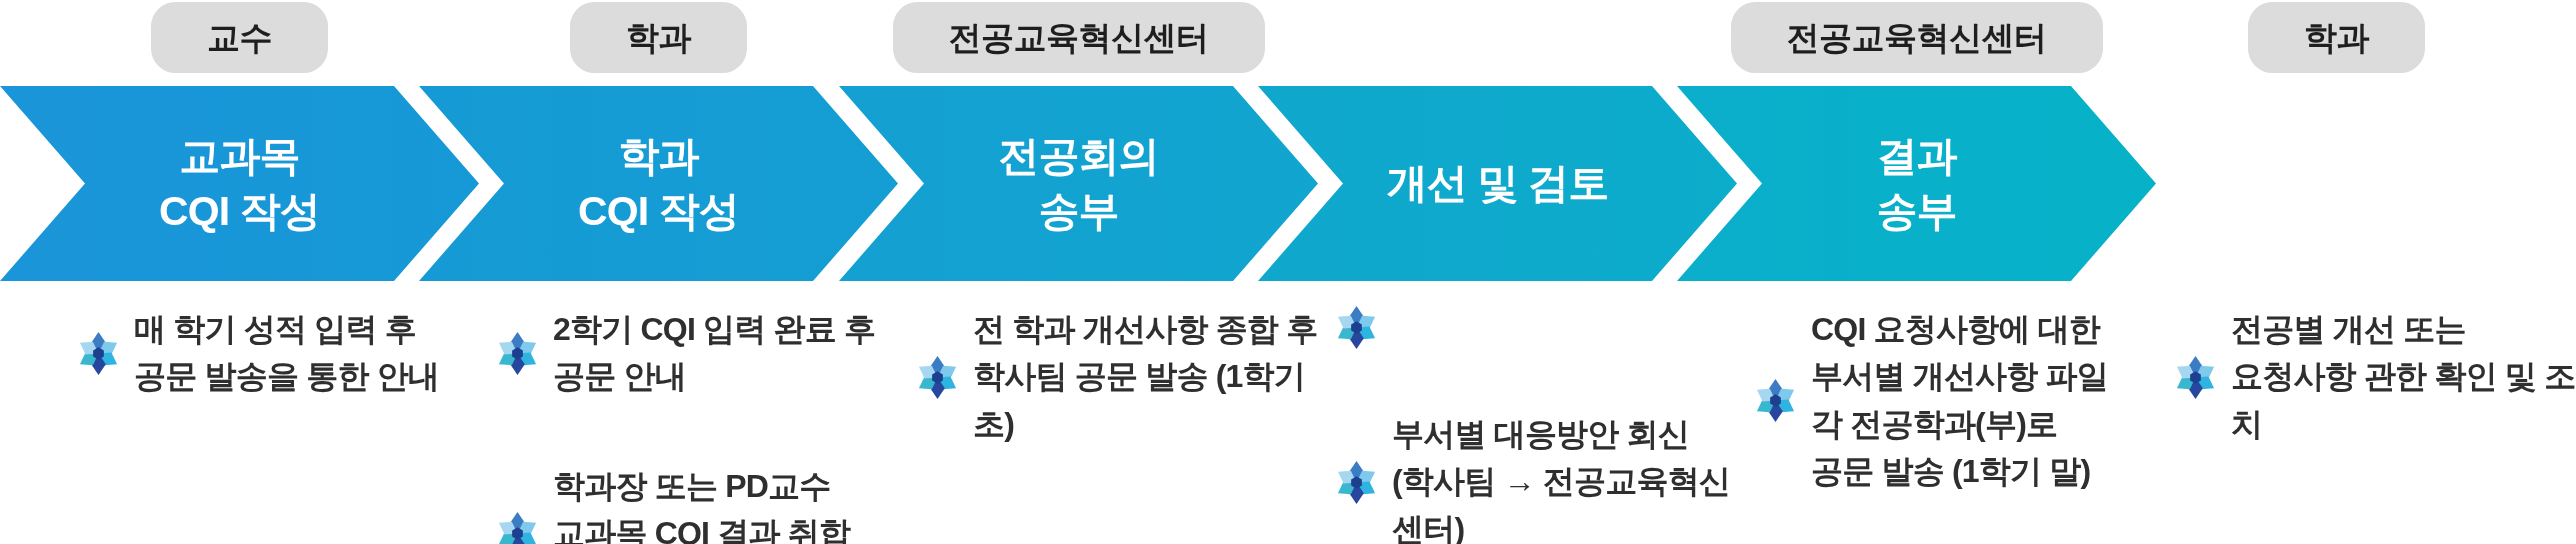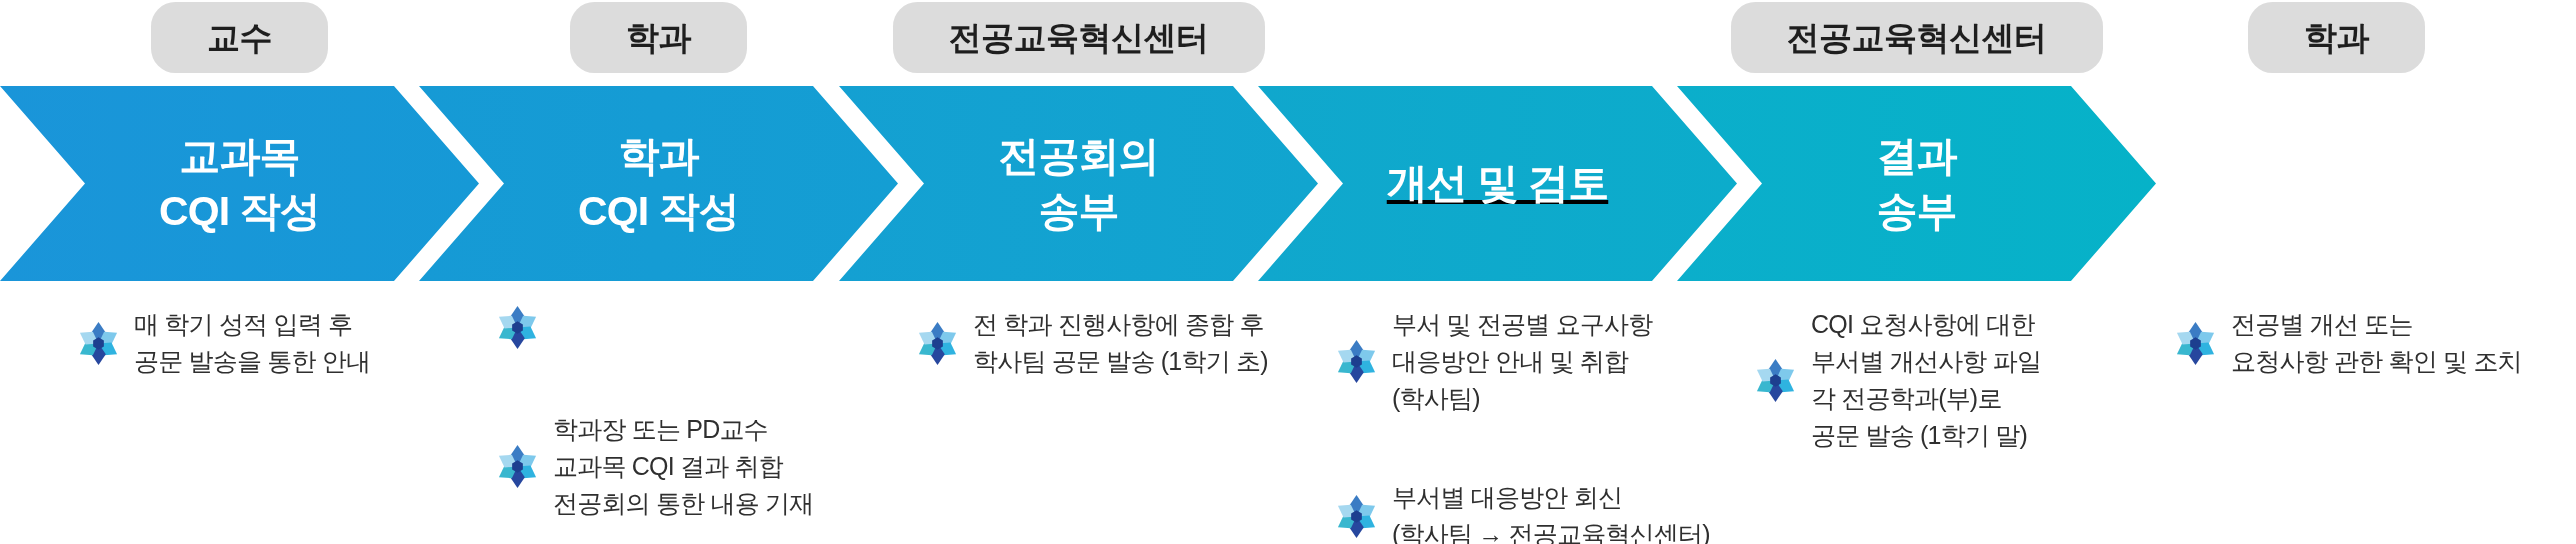--- a/index.html
+++ b/index.html
@@ -55,21 +55,21 @@
     display:flex;flex-direction:column;gap:62px;
   }
   .bullet{
     display:flex;align-items:center;gap:16px;
   }
   .snow{
     width:39px;height:43px;flex:0 0 39px;
   }
   .btext{
     color:var(--bullet-fg,#2f2f2f);
-    font-size:25px;font-weight:400;
+    font-size:32px;font-weight:700;
     line-height:1.48;
     letter-spacing:-0.8px;
     white-space:pre-line;
   }
 </style>
 </head>
 <body>
 
 <div id="canvas" style="--page-bg: #ffffff; --badge-bg: #dcdcdc; --badge-fg: #1e1e1e; --title-fg: #ffffff; --bullet-fg: #2f2f2f;">
 
@@ -111,20 +111,22 @@
   <div class="bullet">
     <svg class="snow" viewBox="0 0 40 44" xmlns="http://www.w3.org/2000/svg">
       <polygon points="20,0 27.5,11 20,22 12.5,11" fill="#3b7cc4"></polygon>
       <polygon points="20,0 27.5,11 20,22 12.5,11" fill="#7ec9ec" transform="rotate(60 20 22)"></polygon>
       <polygon points="20,0 27.5,11 20,22 12.5,11" fill="#2fb3e0" transform="rotate(120 20 22)"></polygon>
       <polygon points="20,0 27.5,11 20,22 12.5,11" fill="#27479e" transform="rotate(180 20 22)"></polygon>
       <polygon points="20,0 27.5,11 20,22 12.5,11" fill="#39b7cf" transform="rotate(240 20 22)"></polygon>
       <polygon points="20,0 27.5,11 20,22 12.5,11" fill="#a5d8f0" transform="rotate(300 20 22)"></polygon>
       <polygon points="20,15.5 25.5,18.8 25.5,25.2 20,28.5 14.5,25.2 14.5,18.8" fill="#1d3f8f"></polygon>
     </svg>
+    <div class="btext">2학기 CQI 입력 완료 후
+공문 안내</div>
   </div>
 
   <div class="bullet">
     <svg class="snow" viewBox="0 0 40 44" xmlns="http://www.w3.org/2000/svg">
       <polygon points="20,0 27.5,11 20,22 12.5,11" fill="#3b7cc4"></polygon>
       <polygon points="20,0 27.5,11 20,22 12.5,11" fill="#7ec9ec" transform="rotate(60 20 22)"></polygon>
       <polygon points="20,0 27.5,11 20,22 12.5,11" fill="#2fb3e0" transform="rotate(120 20 22)"></polygon>
       <polygon points="20,0 27.5,11 20,22 12.5,11" fill="#27479e" transform="rotate(180 20 22)"></polygon>
       <polygon points="20,0 27.5,11 20,22 12.5,11" fill="#39b7cf" transform="rotate(240 20 22)"></polygon>
       <polygon points="20,0 27.5,11 20,22 12.5,11" fill="#a5d8f0" transform="rotate(300 20 22)"></polygon>
@@ -149,44 +151,41 @@
   <div class="bullet">
     <svg class="snow" viewBox="0 0 40 44" xmlns="http://www.w3.org/2000/svg">
       <polygon points="20,0 27.5,11 20,22 12.5,11" fill="#3b7cc4"></polygon>
       <polygon points="20,0 27.5,11 20,22 12.5,11" fill="#7ec9ec" transform="rotate(60 20 22)"></polygon>
       <polygon points="20,0 27.5,11 20,22 12.5,11" fill="#2fb3e0" transform="rotate(120 20 22)"></polygon>
       <polygon points="20,0 27.5,11 20,22 12.5,11" fill="#27479e" transform="rotate(180 20 22)"></polygon>
       <polygon points="20,0 27.5,11 20,22 12.5,11" fill="#39b7cf" transform="rotate(240 20 22)"></polygon>
       <polygon points="20,0 27.5,11 20,22 12.5,11" fill="#a5d8f0" transform="rotate(300 20 22)"></polygon>
       <polygon points="20,15.5 25.5,18.8 25.5,25.2 20,28.5 14.5,25.2 14.5,18.8" fill="#1d3f8f"></polygon>
     </svg>
-    <div class="btext">전 학과 진행사항에 종합 후
+    <div class="btext">전 학과 개선사항 종합 후
 학사팀 공문 발송 (1학기 초)</div>
   </div>
 </div>
   </div>
 
   <div class="step" data-step="3">
-    <div class="arrow" style="background: linear-gradient(90deg, rgb(16, 167, 205), rgb(12, 172, 203)); text-decoration: underline;">
+    <div class="arrow" style="background: linear-gradient(90deg, rgb(16, 167, 205), rgb(12, 172, 203));">
       <div class="title">개선 및 검토</div>
     </div>
     <div class="bullets">
   <div class="bullet">
     <svg class="snow" viewBox="0 0 40 44" xmlns="http://www.w3.org/2000/svg">
       <polygon points="20,0 27.5,11 20,22 12.5,11" fill="#3b7cc4"></polygon>
       <polygon points="20,0 27.5,11 20,22 12.5,11" fill="#7ec9ec" transform="rotate(60 20 22)"></polygon>
       <polygon points="20,0 27.5,11 20,22 12.5,11" fill="#2fb3e0" transform="rotate(120 20 22)"></polygon>
       <polygon points="20,0 27.5,11 20,22 12.5,11" fill="#27479e" transform="rotate(180 20 22)"></polygon>
       <polygon points="20,0 27.5,11 20,22 12.5,11" fill="#39b7cf" transform="rotate(240 20 22)"></polygon>
       <polygon points="20,0 27.5,11 20,22 12.5,11" fill="#a5d8f0" transform="rotate(300 20 22)"></polygon>
       <polygon points="20,15.5 25.5,18.8 25.5,25.2 20,28.5 14.5,25.2 14.5,18.8" fill="#1d3f8f"></polygon>
     </svg>
-    <div class="btext">부서 및 전공별 요구사항
-대응방안 안내 및 취합
-(학사팀)</div>
   </div>
 
   <div class="bullet">
     <svg class="snow" viewBox="0 0 40 44" xmlns="http://www.w3.org/2000/svg">
       <polygon points="20,0 27.5,11 20,22 12.5,11" fill="#3b7cc4"></polygon>
       <polygon points="20,0 27.5,11 20,22 12.5,11" fill="#7ec9ec" transform="rotate(60 20 22)"></polygon>
       <polygon points="20,0 27.5,11 20,22 12.5,11" fill="#2fb3e0" transform="rotate(120 20 22)"></polygon>
       <polygon points="20,0 27.5,11 20,22 12.5,11" fill="#27479e" transform="rotate(180 20 22)"></polygon>
       <polygon points="20,0 27.5,11 20,22 12.5,11" fill="#39b7cf" transform="rotate(240 20 22)"></polygon>
       <polygon points="20,0 27.5,11 20,22 12.5,11" fill="#a5d8f0" transform="rotate(300 20 22)"></polygon>

